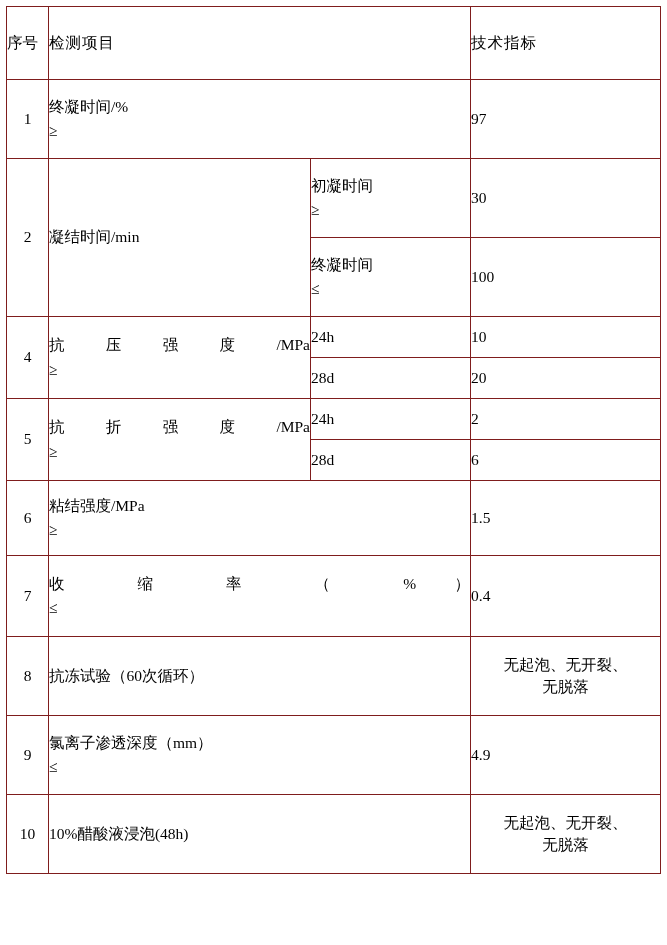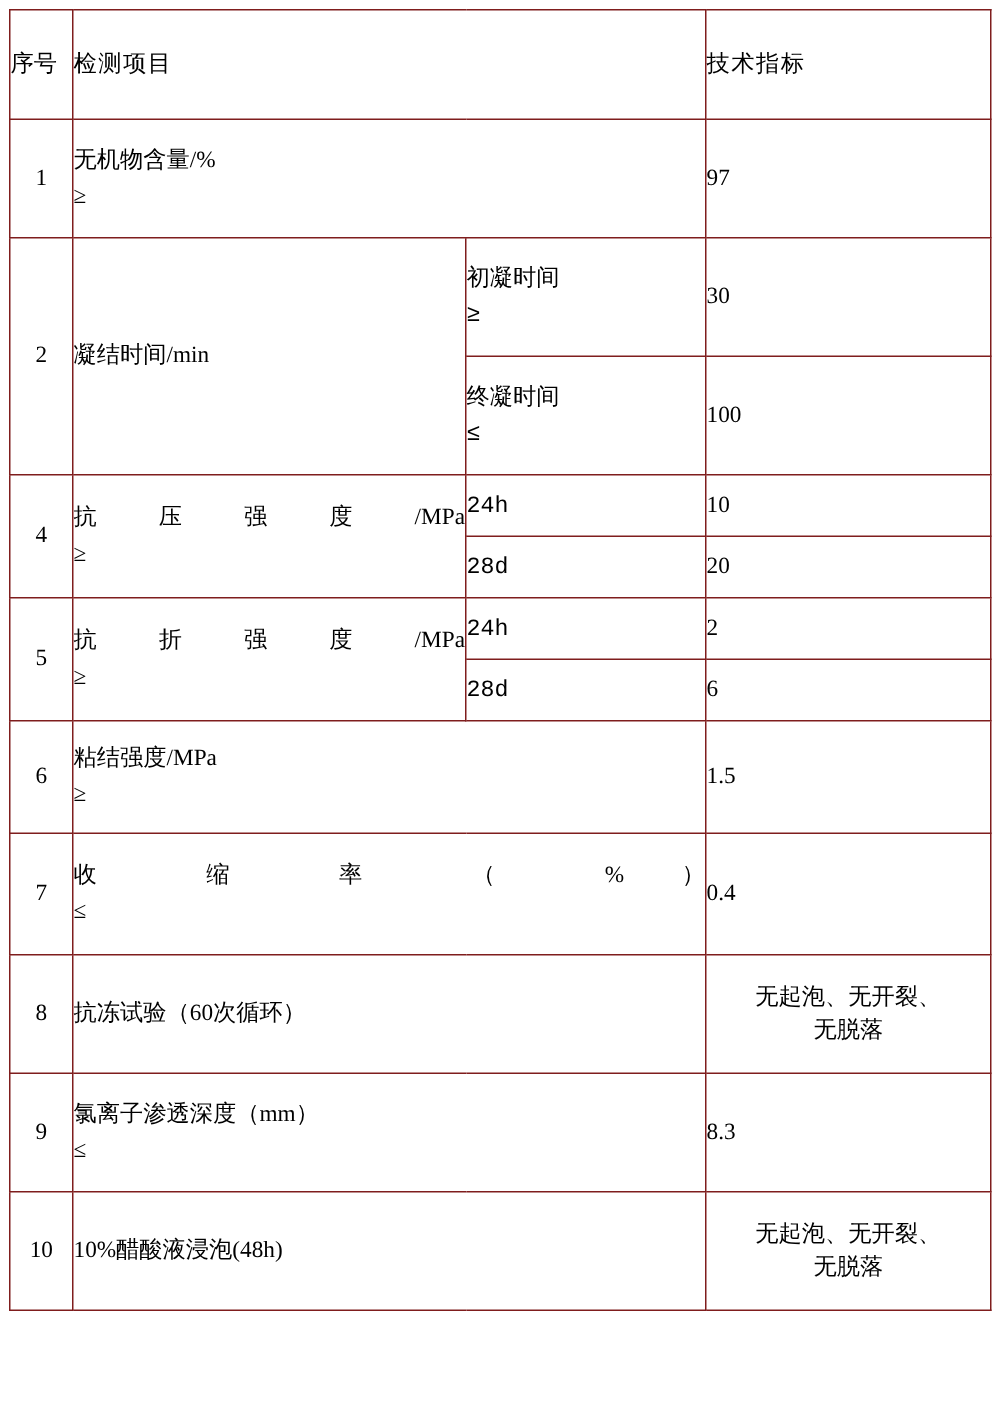--- a/index.html
+++ b/index.html
@@ -40,21 +40,20 @@
   col.c-val   { width: 190px; }
 
   .cell-center {
     text-align: left;
   }
   .cell-pad {
     padding: 6px 8px 6px 10px;
   }
   .cell-pad-sub {
     padding: 6px 6px 6px 8px;
-    font-family: Liberation Mono, monospace;
   }
   .no-cell {
     text-align: center;
     font-size: 15.5px;
   }
   .hdr {
     text-align: left;
     font-size: 16.5px;
     letter-spacing: 1px;
   }
@@ -103,21 +102,21 @@
         <td class="hdr-no" style="height:72px;">
           <span class="plain-line">序号</span>
         </td>
         <td class="hdr" colspan="2">检测项目</td>
         <td class="hdr">技术指标</td>
       </tr>
 
       <tr>
         <td class="no-cell" style="height:78px;">1</td>
         <td class="cell-pad" colspan="2">
-          <span class="plain-line">无机物含量/%</span>
+          <span class="plain-line">终凝时间/%</span>
           <span class="sym-line">≥</span>
         </td>
         <td class="cell-center">97</td>
       </tr>
 
       <tr>
         <td class="no-cell" rowspan="2">2</td>
         <td class="cell-pad" rowspan="2">
           <span class="plain-line">凝结时间/min</span>
         </td>
@@ -199,21 +198,21 @@
           <span class="plain-line" style="text-align:center;">无脱落</span>
         </td>
       </tr>
 
       <tr>
         <td class="no-cell" style="height:78px;">9</td>
         <td class="cell-pad" colspan="2">
           <span class="plain-line">氯离子渗透深度（mm）</span>
           <span class="sym-line">≤</span>
         </td>
-        <td class="cell-center">8.3</td>
+        <td class="cell-center">4.9</td>
       </tr>
 
       <tr>
         <td class="no-cell" style="height:78px;">10</td>
         <td class="cell-pad" colspan="2">
           <span class="plain-line">10%醋酸液浸泡(48h)</span>
         </td>
         <td class="val-multi">
           <span class="plain-line" style="text-align:center;">无起泡、无开裂、</span>
           <span class="plain-line" style="text-align:center;">无脱落</span>

